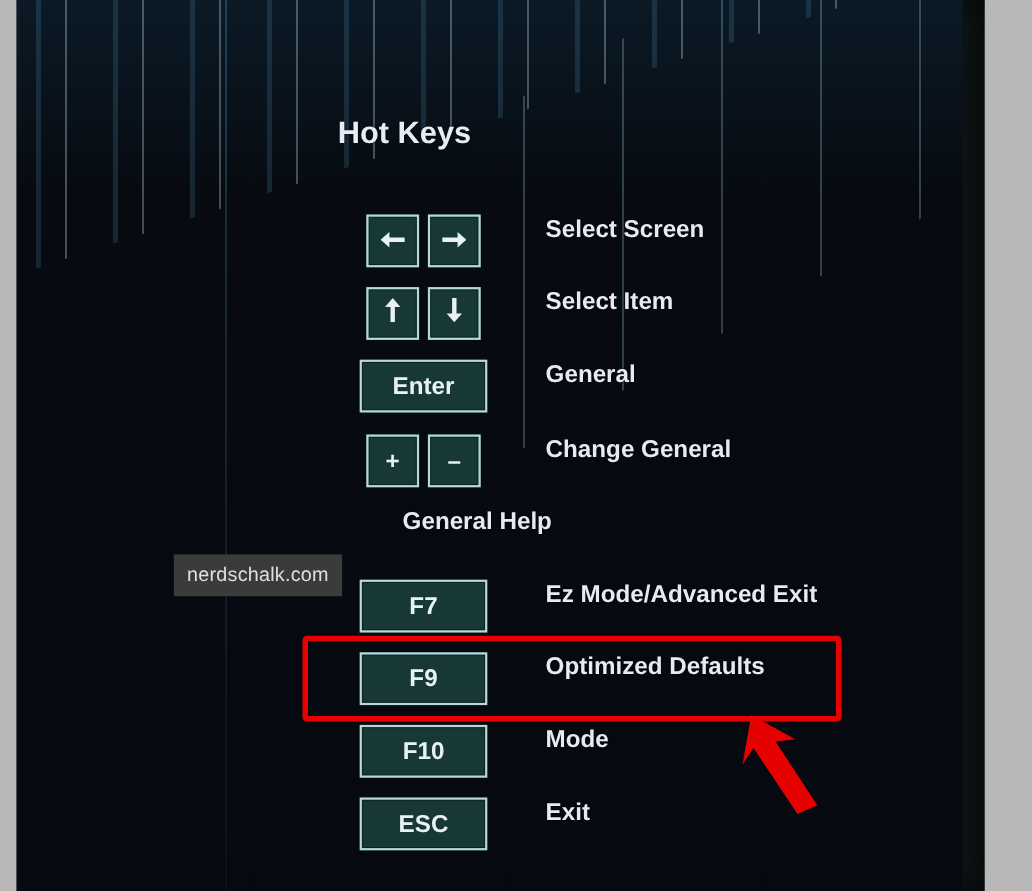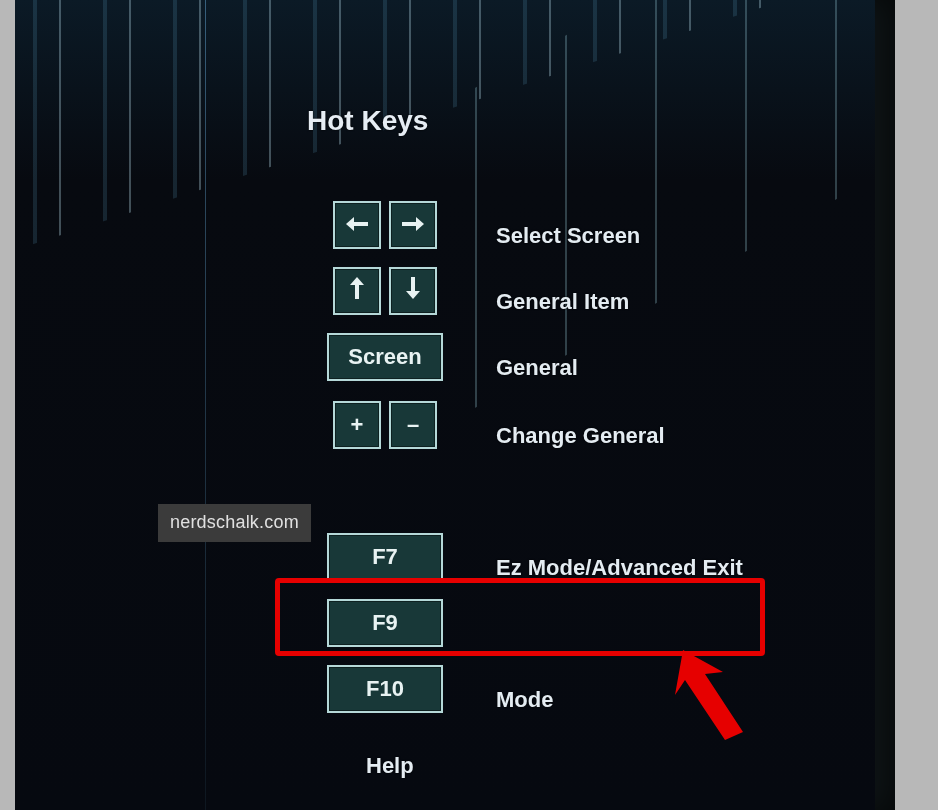--- a/index.html
+++ b/index.html
@@ -4,21 +4,21 @@
 <style>
   html,body{margin:0;padding:0;width:938px;height:810px;overflow:hidden;font-family:Arial,Helvetica,sans-serif;background:#c8c8c8;}
   .photo{position:absolute;left:0;top:0;width:938px;height:810px;background:#b8b8b8;}
   .bezel{position:absolute;left:0;top:0;width:880px;height:810px;background:#0f1517;overflow:hidden;box-shadow:inset -8px 0 30px rgba(0,0,0,.6);margin-left:15px;}
   .screen{position:absolute;left:0;top:0;width:860px;height:810px;background:linear-gradient(180deg,#0b1a26 0%,#070a10 180px,#060910 100%);}
   .diag{position:absolute;left:0;top:-50px;width:1000px;height:300px;transform:skewY(-18deg);transform-origin:top left;opacity:.55;background:repeating-linear-gradient(90deg,rgba(60,180,255,0) 0 18px,rgba(120,210,255,.25) 18px 22px,rgba(60,180,255,0) 22px 44px,rgba(200,240,255,.55) 44px 46px,rgba(60,180,255,0) 46px 70px);}
   .diag2{position:absolute;left:420px;top:-120px;width:800px;height:320px;transform:skewY(-30deg);opacity:.4;background:repeating-linear-gradient(90deg,rgba(60,180,255,0) 0 40px,rgba(180,240,255,.6) 40px 42px,rgba(60,180,255,0) 42px 90px);}
   .vline{position:absolute;top:0;bottom:0;left:190px;width:1px;background:linear-gradient(180deg,rgba(120,200,255,.4),rgba(80,140,170,.1));}
   .title{position:absolute;left:292px;top:105px;color:#e6edf4;font-size:28px;font-weight:bold;text-shadow:0 0 2px #000;}
   .rows{position:absolute;left:305px;top:195px;}
-  .row{display:flex;align-items:flex-end;height:54px;margin-bottom:12px;position:relative;}
+  .row{display:flex;align-items:flex-start;height:54px;margin-bottom:12px;position:relative;}
   .keys{width:130px;display:flex;justify-content:center;gap:8px;}
   .key,.keywide{box-sizing:border-box;height:48px;background:#183838;border:2px solid #b5d8d8;color:#e8f2f2;display:flex;align-items:center;justify-content:center;font-weight:bold;font-size:22px;box-shadow:inset 0 0 0 1px rgba(0,0,0,.4);}
   .key{width:48px;}
   .keywide{width:116px;}
   .desc{margin-left:46px;color:#e4ecf2;font-size:22px;font-weight:bold;text-shadow:0 0 2px #000;white-space:nowrap;}
   .highlight-box{position:absolute;border:5px solid #e60000;border-radius:4px;left:260px;top:578px;width:480px;height:68px;pointer-events:none;}
   .cursor-arrow{position:absolute;left:640px;top:640px;width:90px;height:110px;pointer-events:none;}
   .watermark{position:absolute;left:158px;top:504px;background:#3b3b3b;color:#e0e0e0;font-size:18px;padding:8px 12px 9px;letter-spacing:.2px;}
 </style>
 </head>
@@ -65,63 +65,68 @@
               </span>
             </div>
             <div class="key">
               <span>
                 <svg width="16" height="22" viewBox="0 0 16 22">
                     <path d="M6 0v14H1l7 8 7-8h-5V0z" fill="#e8f2f2"></path>
                   </svg>
               </span>
             </div>
           </div>
-          <div class="desc">General Item</div>
+          <div class="desc">Select Item</div>
         </div>
 
         <div class="row">
           <div class="keys">
-            <div class="keywide">Screen</div>
+            <div class="keywide">Enter</div>
           </div>
           <div class="desc">General</div>
         </div>
 
         <div class="row" style="margin-top:14px;">
           <div class="keys">
             <div class="key">+</div>
             <div class="key">–</div>
           </div>
           <div class="desc">Change General</div>
         </div>
 
         <div class="row">
+          <div class="desc">General Help</div>
         </div>
 
         <div class="row">
           <div class="keys">
             <div class="keywide">F7</div>
           </div>
           <div class="desc">Ez Mode/Advanced Exit</div>
         </div>
 
         <div class="row">
           <div class="keys">
             <div class="keywide">F9</div>
           </div>
+          <div class="desc">Optimized Defaults</div>
         </div>
 
         <div class="row">
           <div class="keys">
             <div class="keywide">F10</div>
           </div>
           <div class="desc">Mode</div>
         </div>
 
         <div class="row">
-          <div class="desc">Help</div>
+          <div class="keys">
+            <div class="keywide">ESC</div>
+          </div>
+          <div class="desc">Exit</div>
         </div>
 
       </div>
 
       <div class="highlight-box"></div>
 
       <svg class="cursor-arrow" viewBox="0 0 90 110">
         <path d="M70 100 L30 40 L20 55 L28 10 L68 32 L50 34 L88 92 Z" fill="#e60000"></path>
       </svg>
 

